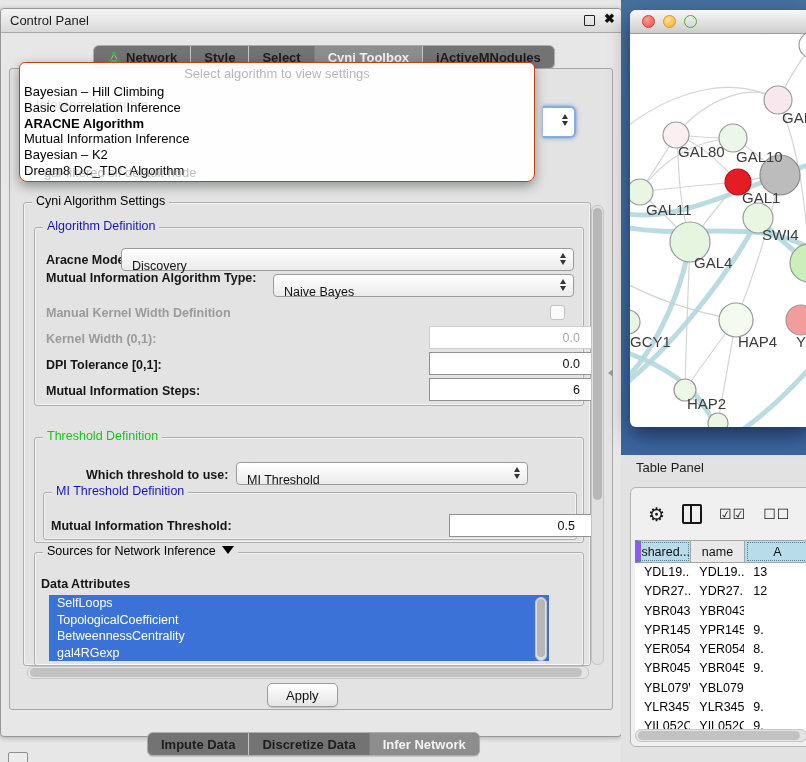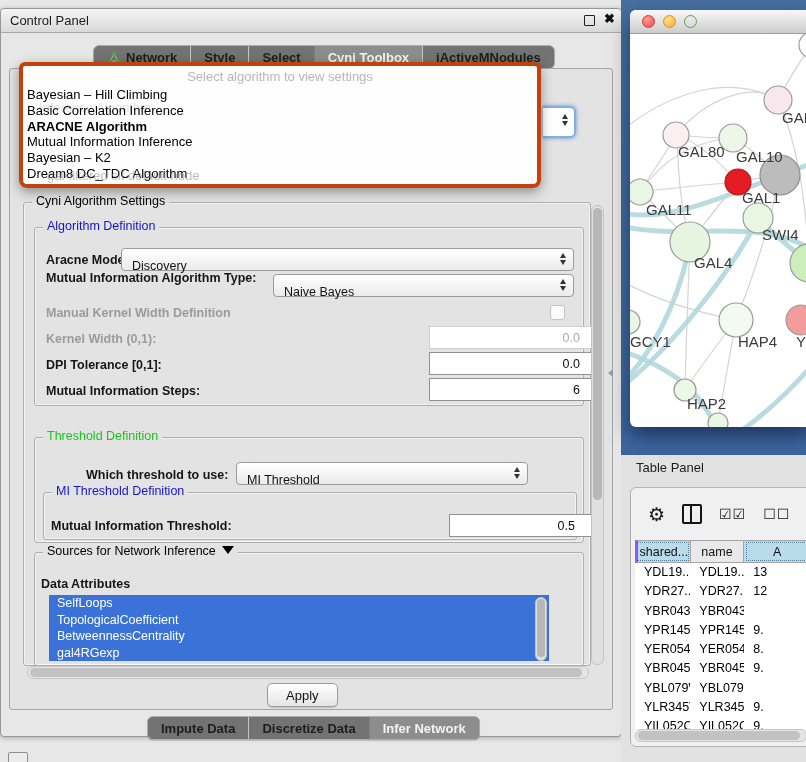--- a/index.html
+++ b/index.html
@@ -70,21 +70,21 @@
     vertical-align:-2px;}
   .src-tri{display:inline-block;margin-left:6px;width:0;height:0;
     border-left:6px solid transparent;border-right:6px solid transparent;border-top:8px solid #000;
     vertical-align:1px;}
   
   .apply-btn{position:absolute;height:22px;padding:0 18px;background:linear-gradient(#ffffff,#e4e4e4);
     border:1px solid #9d9d9d;border-radius:5px;font-size:13px;color:#111;
     display:flex;align-items:center;box-shadow:0 1px 1px rgba(0,0,0,.15);}
   
   .popup{position:absolute;left:18px;top:53px;width:514px;height:118px;z-index:40;
-    background:rgba(255,255,255,.96);border:4px solid #c2410c;border-radius:6px 6px 8px 8px;
+    background:rgba(255,255,255,.96);border:1px solid #c2410c;border-radius:6px 6px 8px 8px;
     box-shadow:0 4px 12px rgba(0,0,0,.38);}
   .popup .prompt{position:absolute;top:3px;left:0;right:0;text-align:center;
     font-size:13px;color:#b7b7b7;}
   .popup .items{position:absolute;left:4px;top:21px;right:4px;}
   .pop-item{height:15.8px;line-height:15.8px;font-size:13px;color:#000;white-space:nowrap;}
   .pop-item.bold{font-weight:bold;}
   .ghost1{position:absolute;left:16px;top:34px;font-size:13px;color:#777;opacity:.22;}
   .ghost2{position:absolute;left:24px;bottom:1px;font-size:13px;color:#8a8a8a;opacity:.55;}
   .frag-combo{position:absolute;left:542px;top:97px;width:31px;height:28px;z-index:5;
     background:#fff;border:2px solid #85aede;border-left:none;border-radius:0 6px 6px 0;
@@ -110,21 +110,21 @@
   .tp-toolbar{position:absolute;left:0;top:6px;height:40px;width:100%;display:flex;
     align-items:center;gap:17px;padding-left:17px;}
   .gear{font-size:19px;color:#161616;line-height:1;}
   .panes{width:16px;height:16px;border:2px solid #161616;border-radius:2px;position:relative;}
   .panes::after{content:"";position:absolute;left:6px;top:0;bottom:0;width:2px;background:#161616;}
   .cbpair{font-size:14px;color:#161616;letter-spacing:1px;white-space:nowrap;}
   .tbl{position:absolute;left:4px;top:52px;right:0;}
   .tbl-head{display:flex;height:23px;}
   .th{box-sizing:border-box;border:1px solid #a5a5a5;border-left:none;font-size:12.5px;
     color:#111;display:flex;align-items:center;justify-content:center;background:#e9e9e9;}
-  .th:first-child{border-left:3px solid #8b5cf6;}
+  .th:first-child{border-left:6px solid #8b5cf6;}
   .th.selcol{background:#b9dcea;outline:1px dotted #537e97;outline-offset:-3px;}
   .tbl-rows{background:#fff;}
   .tr{display:flex;height:19.3px;line-height:19.3px;font-size:12.5px;color:#000;background:#fff;}
   .td{box-sizing:border-box;padding-left:9px;white-space:nowrap;overflow:hidden;}
   
   .mini-icon{position:absolute;left:8px;top:752px;width:18px;height:16px;background:#ececec;
     border:1px solid #8f8f8f;border-radius:2px;}
   .split-arrow{position:absolute;left:608px;top:369px;width:0;height:0;
     border-top:4px solid transparent;border-bottom:4px solid transparent;border-right:5px solid #9a9a9a;}
 </style>
@@ -260,21 +260,21 @@
         <span class="thumb" style="left:2px;width:552px;"></span>
       </div>
     <div class="sb-v" style="left:590px;top:196px;width:11px;height:458px;">
         <span class="thumb" style="top:2px;height:292px;"></span>
       </div>
 
     <div class="apply-btn" style="left:266px;top:674px;">
       <span>Apply</span>
     </div>
 
-    <div class="tabstrip" id="bottom-tabs" style="left:146px;top:707px;">
+    <div class="tabstrip" id="bottom-tabs" style="left:146px;top:723px;">
         <div class="tab">
           <span>Impute Data</span>
         </div>
         <div class="tab">
           <span>Discretize Data</span>
         </div>
         <div class="tab selected">
           <span>Infer Network</span>
         </div>
       </div>

